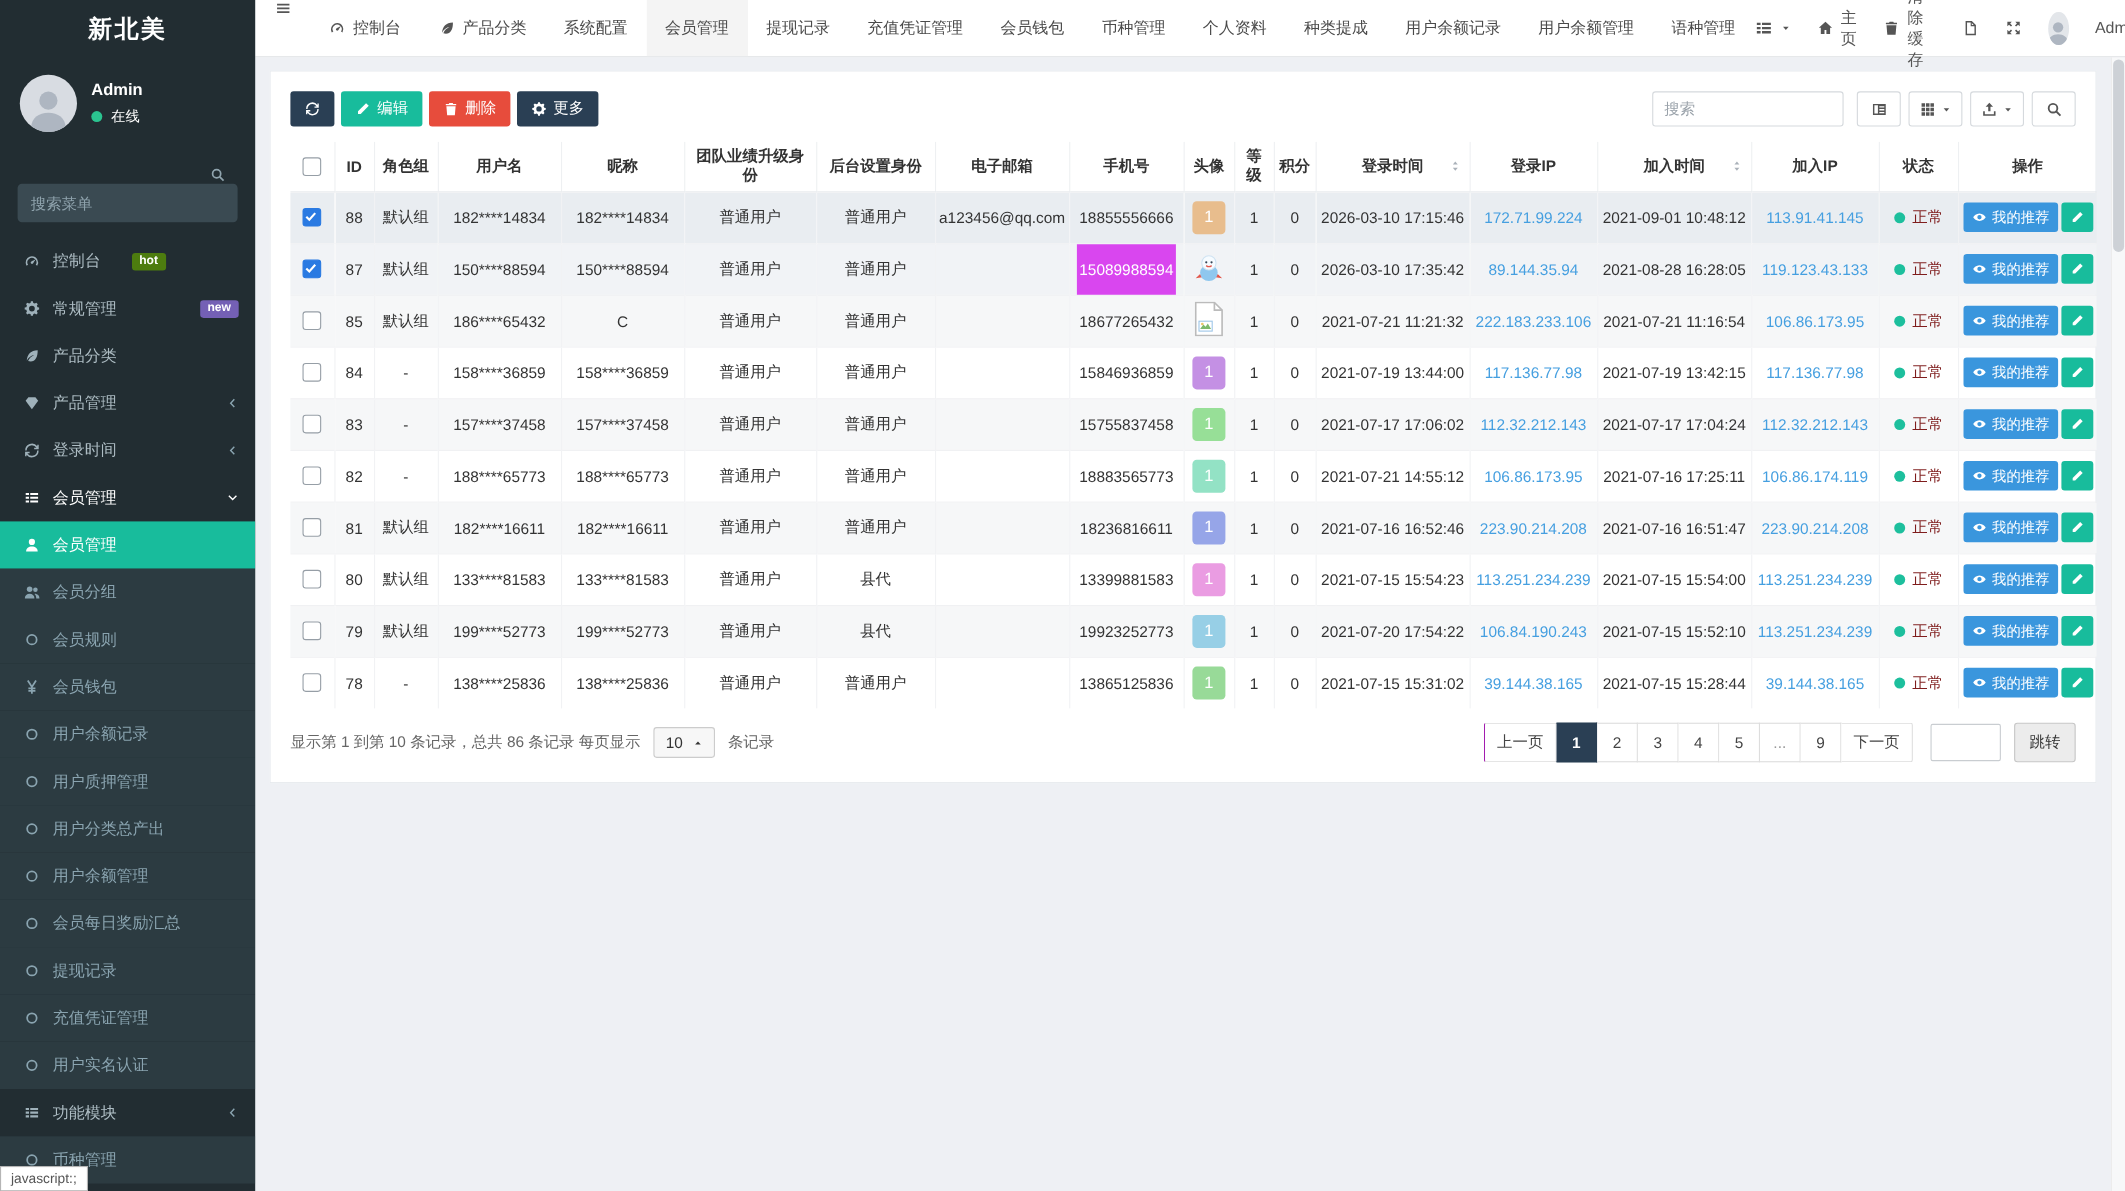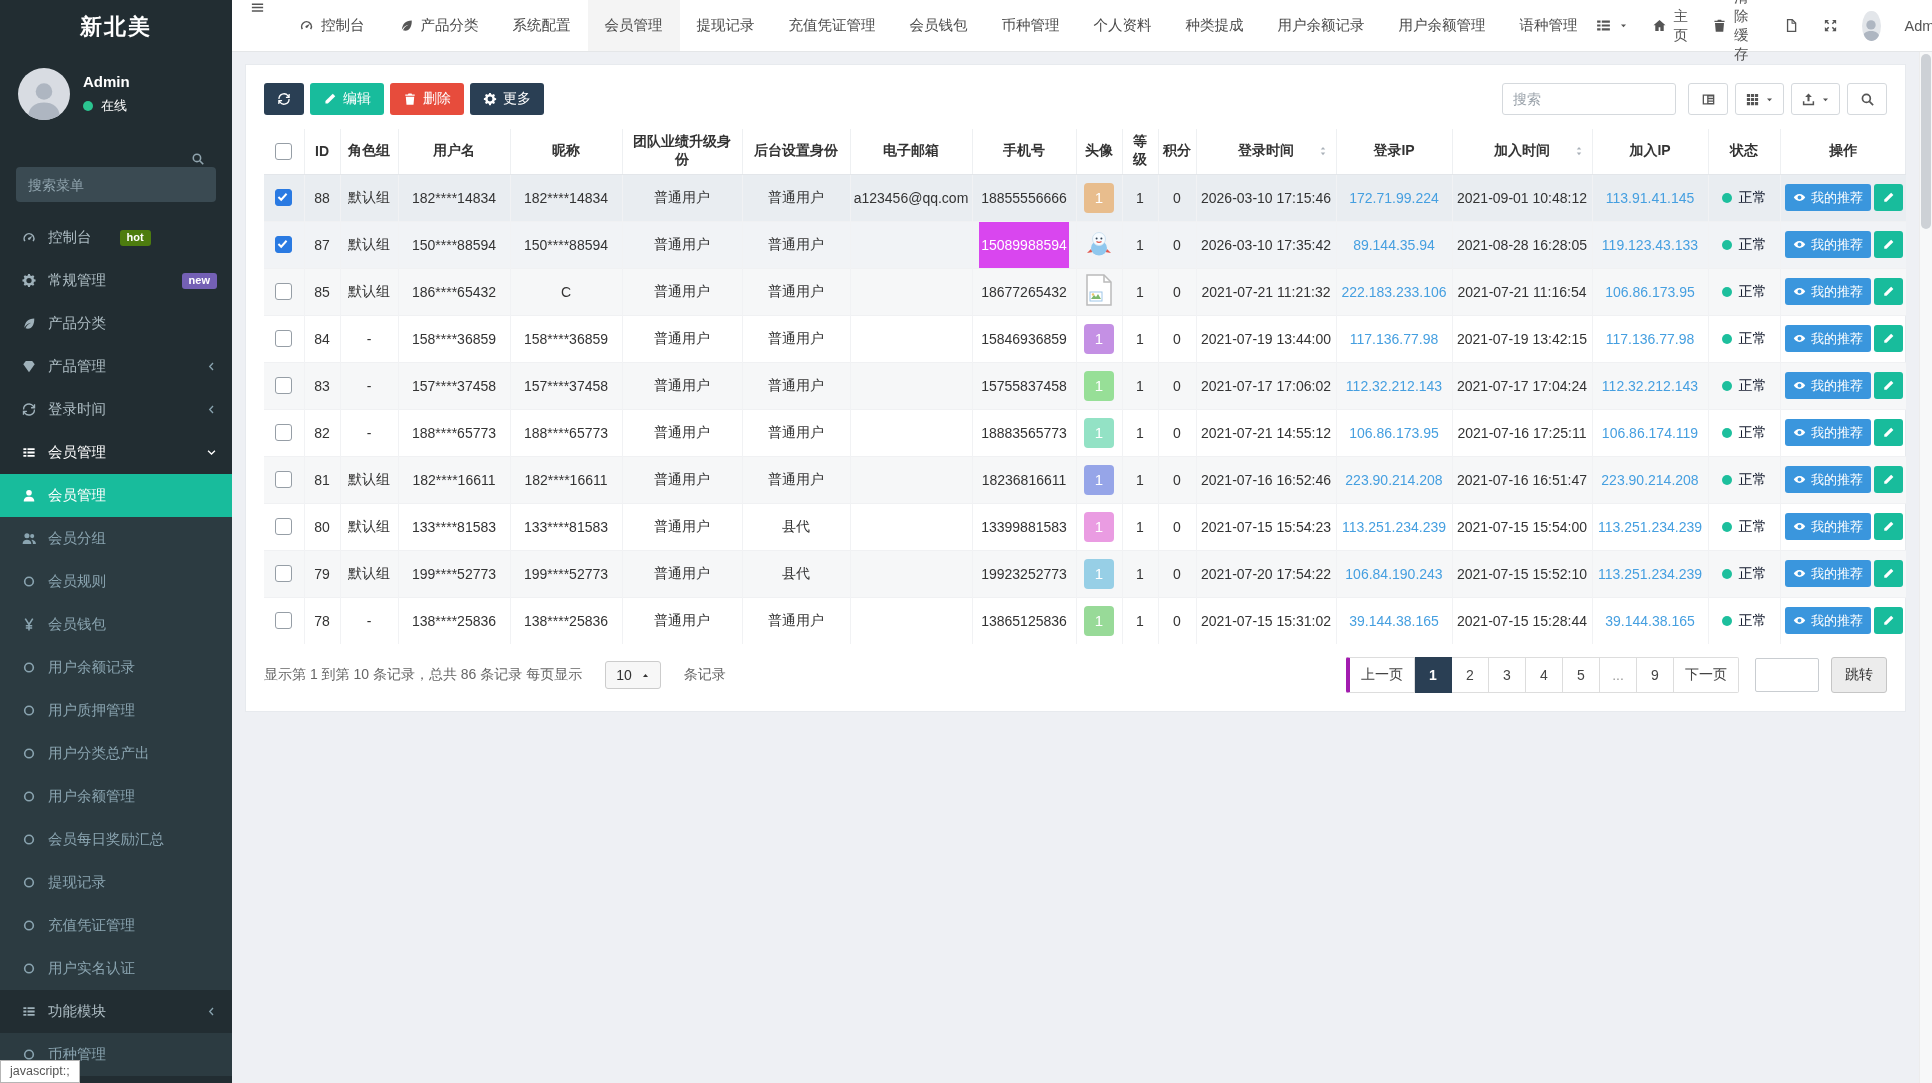--- a/index.html
+++ b/index.html
@@ -76,33 +76,33 @@
   .cb { width:17px; height:17px; border:1px solid #969ea6; border-radius:3px; margin:0 auto; background:#fff; cursor:pointer; display:flex; align-items:center; justify-content:center; }
   .cb.checked { background:#2a7ae2; border-color:#2a7ae2; }
   .cb svg { width:13px; height:13px; }
   .ip-link { color:#459fe0; cursor:pointer; }
   .sel-highlight { background:#d946ef; color:#fff; padding:17px 2px; }
   .avatar-badge { width:30px; height:30px; border-radius:4px; margin:0 auto; color:#fff; font-size:15px; line-height:30px; text-align:center; }
   .avatar-img { width:30px; height:30px; margin:0 auto; }
   .avatar-broken { width:26px; height:32px; margin:0 auto; }
   .status-wrap { display:inline-flex; align-items:center; gap:7px; }
   .status-dot { width:10px; height:10px; border-radius:50%; background:#1dbf9d; }
-  .status-text { color:#0f172a; }
+  .status-text { color:#7f1d1d; }
   .abtn { height:27px; border:none; border-radius:3px; color:#fff; display:inline-flex; align-items:center; gap:5px; padding:0 8px; margin:0 1.5px; font-size:13px; cursor:pointer; vertical-align:middle; }
   .abtn .ic { width:13px; height:13px; }
   .abtn-blue { background:#3a96dd; }
   .abtn-green { background:#18bc9c; }
 
   
   .table-footer { display:flex; align-items:center; padding:13px 0; font-size:14px; color:#666; }
-  .per-page { display:inline-flex; align-items:center; gap:9px; border:1px solid #ccc; background:#f7f7f7; border-radius:3px; padding:5px 10px; margin:0 23px; color:#333; cursor:pointer; }
+  .per-page { display:inline-flex; align-items:center; gap:9px; border:1px solid #ccc; background:#f7f7f7; border-radius:3px; padding:5px 10px; margin:0 12px; color:#333; cursor:pointer; }
   .per-page .ic { width:9px; height:9px; color:#333; }
   .pagination { margin-left:auto; display:flex; }
   .page { min-width:37px; height:36px; border:1px solid #ddd; border-left:none; display:flex; align-items:center; justify-content:center; font-size:14px; color:#444; padding:0 11px; background:#fff; cursor:pointer; }
-  .page:first-child { border-left:4px solid #a21caf; border-radius:2px 0 0 2px; }
+  .page:first-child { border-left:1px solid #a21caf; border-radius:2px 0 0 2px; }
   .page:last-child { border-radius:0 2px 2px 0; }
   .page.active { background:#2a3f54; color:#fff; border-color:#2a3f54; font-weight:bold; }
   .page.ellipsis { color:#999; }
   .jump-input { width:64px; height:34px; border:1px solid #c9cdd1; border-radius:2px; margin-left:16px; outline:none; padding:0 6px; font-size:14px; }
   .jump-btn { height:36px; padding:0 13px; background:#ececec; border:1px solid #c6c6c6; border-radius:3px; margin-left:12px; color:#333; font-size:14px; cursor:pointer; }
 
   
   .tooltip-bar { position:absolute; left:0; bottom:0; background:#fff; border:1px solid #b5b5b5; padding:3px 9px 4px; font-size:12.5px; color:#555; z-index:10; }
   .vscroll { position:absolute; right:0; top:52px; bottom:0; width:13px; background:#f7f8f9; border-left:1px solid #ececec; z-index:4; }
   .vthumb { position:absolute; top:2px; left:1px; width:10px; height:175px; background:#cdd1d6; border-radius:5px; cursor:pointer; }

